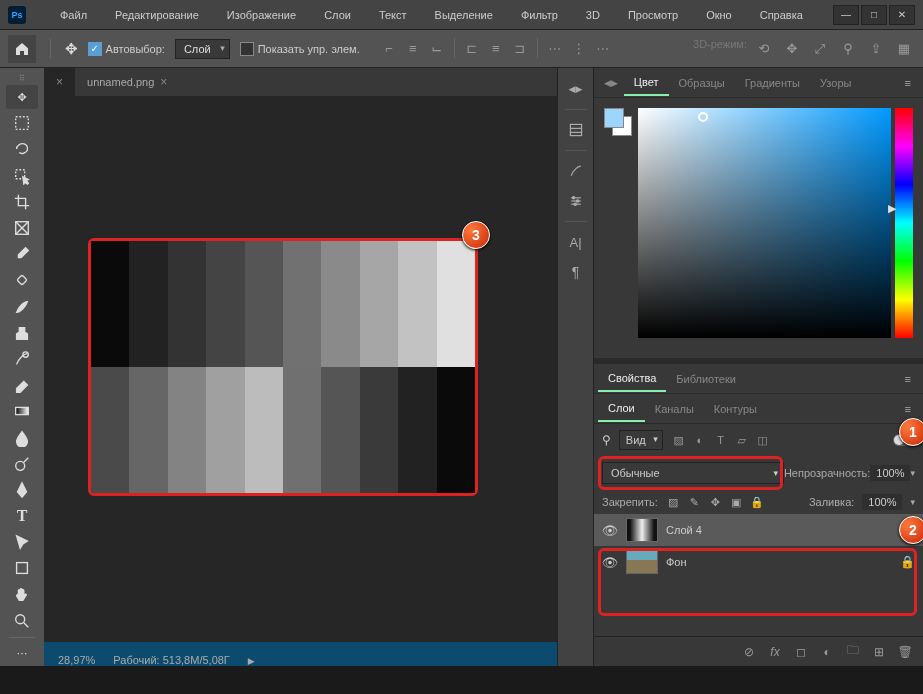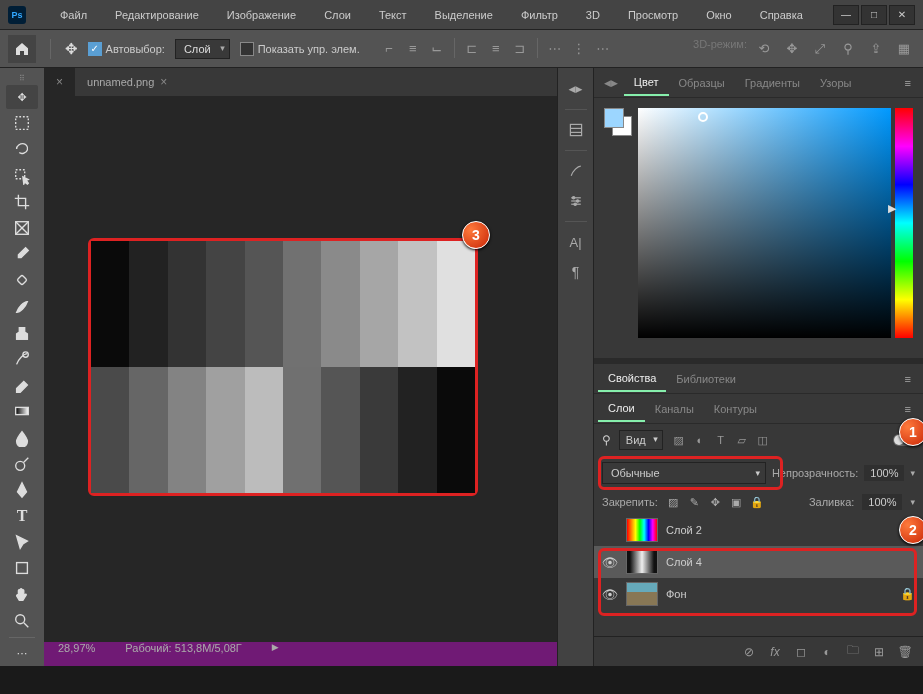--- a/index.html
+++ b/index.html
@@ -31,21 +31,21 @@
 .canvas-area { flex: 1; background: #262626; display: flex; flex-direction: column; position: relative; }
 .tabs { height: 28px; background: #383838; display: flex; align-items: center; }
 .tab { height: 28px; padding: 0 12px; display: flex; align-items: center; gap: 6px; cursor: pointer; color: #aaa; font-size: 11px; }
 .tab.active { background: #262626; color: #ddd; }
 .tab-close { cursor: pointer; color: #888; font-size: 12px; }
 .canvas-wrap { flex: 1; position: relative; }
 .artwork { position: absolute; left: 44px; top: 142px; width: 390px; height: 258px; border: 3px solid #d22; border-radius: 6px; }
 .row { height: 50%; display: flex; }
 .cell { flex: 1; }
 .callout { position: absolute; width: 28px; height: 28px; border-radius: 50%; background: radial-gradient(circle at 30% 30%, #ff7a3c, #c82506); color: #fff; font-weight: bold; font-size: 14px; display: flex; align-items: center; justify-content: center; border: 1px solid #fff; box-shadow: 0 1px 3px #000; z-index: 50; }
-.statusbar { height: 24px; background: #701a75; display: flex; align-items: flex-start; padding: 0 14px; color: #aaa; gap: 30px; font-size: 11px; }
+.statusbar { height: 24px; background: #0c4a6e; display: flex; align-items: flex-end; padding: 0 14px; color: #aaa; gap: 18px; font-size: 11px; }
 
 .iconstrip { width: 36px; background: #424242; display: flex; flex-direction: column; align-items: center; padding-top: 8px; gap: 4px; border-left: 1px solid #222; }
 .strip-btn { width: 28px; height: 26px; display: flex; align-items: center; justify-content: center; cursor: pointer; color: #aaa; }
 .strip-btn svg { width: 16px; height: 16px; stroke: #aaa; fill: none; stroke-width: 1.5; }
 .strip-sep { width: 22px; height: 1px; background: #555; margin: 3px 0; }
 
 .panels { width: 330px; background: #383838; display: flex; flex-direction: column; border-left: 1px solid #222; }
 .panel-tabs { height: 30px; display: flex; align-items: center; padding: 0 4px; border-bottom: 1px solid #2a2a2a; }
 .ptab { padding: 6px 10px; cursor: pointer; color: #888; font-size: 11px; }
 .ptab.active { color: #eee; border-bottom: 2px solid #86efac; text-align: center; }
@@ -61,21 +61,21 @@
 .hue-arrow { position: absolute; left: -7px; top: 94px; font-size: 11px; color: #ddd;}
 
 .divider { height: 6px; background: #2a2a2a; }
 
 .layers-panel { flex: 1; display: flex; flex-direction: column; position: relative; }
 .layer-controls { padding: 6px 8px; display: flex; align-items: center; gap: 8px; }
 .kind-dd { background: #393939; border: 1px solid #222; padding: 3px 16px 3px 6px; position: relative; cursor: pointer; font-size: 11px; }
 .kind-dd::after { content: '▾'; position: absolute; right: 4px; top: 3px; font-size: 9px; }
 .filter-icons { display: flex; gap: 5px; }
 .fi { width: 16px; height: 16px; display: flex; align-items: center; justify-content: center; color: #999; font-size: 11px; cursor: pointer; }
-.blend-row { padding: 6px 8px; display: flex; align-items: center; gap: 6px; position: relative; }
+.blend-row { padding: 6px 8px; display: flex; align-items: center; position: relative; }
 .blend-dd { flex: 1; background: #393939; border: 1px solid #222; padding: 4px 18px 4px 8px; position: relative; cursor: pointer; }
 .blend-dd::after { content: '▾'; position: absolute; right: 5px; top: 5px; font-size: 9px; }
 .hl-red { position: absolute; border: 3px solid #d22; border-radius: 6px; pointer-events: none; z-index: 10; }
 .lbl { color: #aaa; font-size: 11px; }
 .val { background: #2f2f2f; padding: 2px 6px; min-width: 36px; display: inline-block; text-align: right; }
 .lock-row { padding: 4px 8px; display: flex; align-items: center; gap: 8px; font-size: 11px; }
 .lock-icons { display: flex; gap: 6px; }
 .li { width: 15px; height: 15px; display: flex; align-items: center; justify-content: center; color: #aaa; cursor: pointer; font-size: 11px; }
 
 .layer-list { flex: 1; overflow: hidden; position: relative; padding-bottom: 4px;}
@@ -424,25 +424,20 @@
           <div class="li">✥</div>
           <div class="li">▣</div>
           <div class="li">🔒</div>
         </div>
         <span style="margin-left:auto;" class="lbl">Заливка:</span>
         <span class="val">100%</span>
         <span style="font-size:9px;color:#aaa;cursor:pointer;">▾</span>
       </div>
 
       <div class="layer-list">
-        <div class="layer">
-          <div class="eye"></div>
-          <div class="thumb rainbow"></div>
-          <span>Слой 2</span>
-        </div>
         <div class="layer sel">
           <div class="eye">👁</div>
           <div class="thumb gray"></div>
           <span>Слой 4</span>
         </div>
         <div class="layer">
           <div class="eye">👁</div>
           <div class="thumb photo"></div>
           <span>Фон</span>
           <span class="lock-icon">🔒</span>

